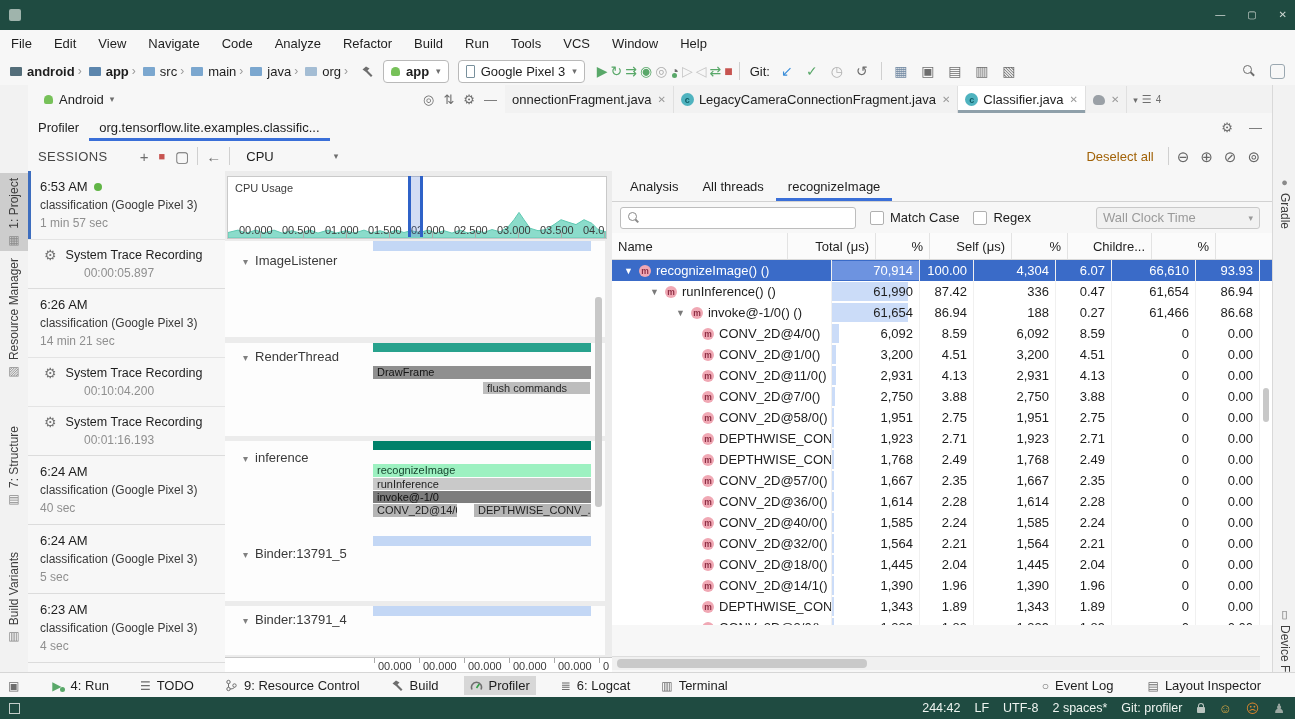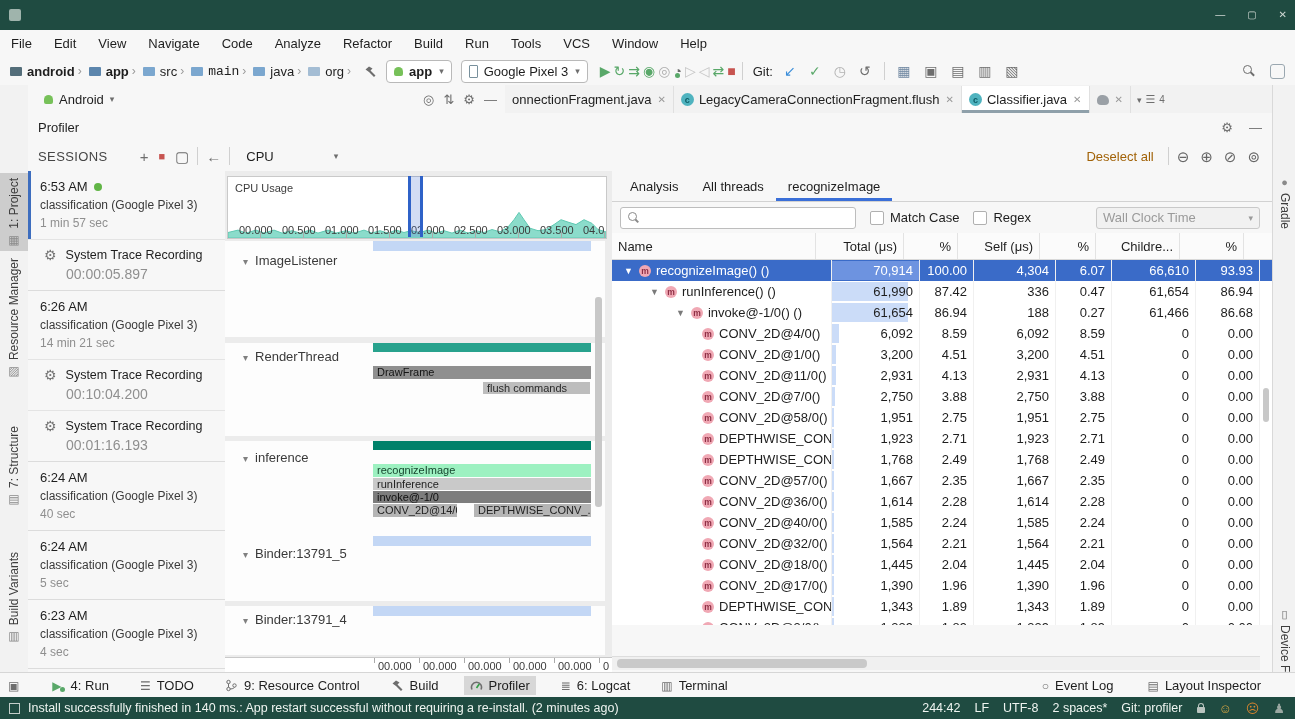--- a/index.html
+++ b/index.html
@@ -42,21 +42,21 @@
   .proftool{left:28px;top:141px;width:1244px;height:30px;background:#f7f7f7;border-bottom:1px solid #d0d0d0;display:flex;align-items:center}
   .vdiv{width:1px;height:18px;background:#d0d0d0;margin:0 8px}
   
   .sessions{left:28px;top:171px;width:197px;height:501px;background:#f7f7f7;border-right:1px solid #cfcfcf;overflow:hidden}
   .sgroup{border-bottom:1px solid #dcdcdc}
   .smain{position:relative;padding:8px 10px 9px 12px}
   .smain .t1{color:#1e1e1e}
   .smain .t2{color:#3a3a3a;font-size:12px;margin-top:4px}
   .smain .t3{color:#8f8f8f;font-size:12px;margin-top:4px}
   .srec{border-top:1px solid #e4e4e4;padding:7px 8px 8px 16px;font-size:12.5px}
-  .srec .dur{color:#8f8f8f;font-size:14px;margin:3px 0 0 22px}
+  .srec .dur{color:#8f8f8f;font-size:12px;margin:3px 0 0 40px}
   .dot{display:inline-block;width:8px;height:8px;border-radius:50%;background:#61b546;margin-left:6px}
   .accent{position:absolute;left:0;top:0;width:3px;height:100%;background:#3d6dbe}
   
   .timeline{left:225px;top:171px;width:387px;height:501px;background:#ececec;border-right:1px solid #cfcfcf;overflow:hidden}
   .cpubox{position:absolute;left:2px;top:5px;width:378px;height:61px;background:#fff;border:1px solid #c9c9c9}
   .axis{position:absolute;font-size:11px;color:#3c3c3c;white-space:nowrap}
   .tick{position:absolute;width:1px;background:#aaa}
   .block{position:absolute;left:0;width:380px;background:#fdfdfd}
   .thlab{position:absolute;font-size:13px;color:#3a3a3a;white-space:nowrap}
   .tri{color:#808080;font-size:10px;margin-right:7px}
@@ -143,21 +143,21 @@
           <span style="font-weight: bold;">app</span>
           <span class="chev">›</span>
         </span>
         <span class="crumb" style="display: flex; align-items: center;">
           <span class="folder" style="background: rgb(123, 167, 207);"></span>
           <span style="font-weight: normal;">src</span>
           <span class="chev">›</span>
         </span>
         <span class="crumb" style="display: flex; align-items: center;">
           <span class="folder" style="background: rgb(123, 167, 207);"></span>
-          <span style="font-weight: normal; font-family: Liberation Mono, monospace;">main</span>
+          <span style="font-weight: normal;">main</span>
           <span class="chev">›</span>
         </span>
         <span class="crumb" style="display: flex; align-items: center;">
           <span class="folder" style="background: rgb(123, 167, 207);"></span>
           <span style="font-weight: normal;">java</span>
           <span class="chev">›</span>
         </span>
         <span class="crumb" style="display: flex; align-items: center;">
           <span class="folder" style="background: rgb(164, 189, 212);"></span>
           <span style="font-weight: normal;">org</span>
@@ -260,41 +260,42 @@
       </span>
   </div>
 
   <div class="tabbar abs" id="tabbar">
       <div class="etab">
         <span>onnectionFragment.java</span>
         <span class="close">✕</span>
       </div>
       <div class="etab">
         <span class="cicon">c</span>
-        <span>LegacyCameraConnectionFragment.flush</span>
+        <span>LegacyCameraConnectionFragment.java</span>
         <span class="close">✕</span>
       </div>
       <div class="etab sel">
         <span class="cicon">c</span>
         <span>Classifier.java</span>
         <span class="close">✕</span>
       </div>
       <div class="etab">
         <span style="width: 12px; height: 10px; background: rgb(154, 160, 166); border-radius: 5px 6px 4px 4px;"></span>
         <span class="close">✕</span>
       </div>
       <div style="display: flex; align-items: center; gap: 4px; margin-left: 6px; height: 27px;">
         <span style="font-size: 9px; color: rgb(110, 110, 110);">▾</span>
         <span style="font-size: 11px; color: rgb(110, 110, 110);">☰</span>
         <span style="font-size: 10px; color: rgb(110, 110, 110);">4</span>
       </div>
     </div>
 
   <div class="profhead abs" id="profhead">
       <div class="ptab">Profiler</div>
+      <div class="ptab sel">org.tensorflow.lite.examples.classific...</div>
       <div style="margin-left: auto; display: flex; gap: 16px; margin-right: 10px;">
         <span style="color: rgb(110, 110, 110); font-size: 13px; line-height: 1;">⚙</span>
         <span style="color: rgb(110, 110, 110); font-size: 13px; line-height: 1;">—</span>
       </div>
     </div>
 
   <div class="proftool abs">
     <span style="margin-left:10px;letter-spacing:.4px;color:#454545">SESSIONS</span>
     <span id="sessActs" style="display:flex;align-items:center;gap:10px;margin-left:32px">
         <span style="color: rgb(110, 110, 110); font-size: 15px; line-height: 1;">+</span>
@@ -455,21 +456,21 @@
       <span class="cbox"></span>
       <span>Match Case</span>
       <span class="cbox"></span>
       <span>Regex</span>
       <span class="wsel">
         <span>Wall Clock Time</span>
         <span style="margin-left:auto;font-size:9px">▾</span>
       </span>
     </div>
     <div class="thead" id="thead">
-        <div class="hcell" style="width: 204px; justify-content: flex-start;">Name</div>
+        <div class="hcell" style="width: 176px; justify-content: flex-start;">Name</div>
         <div class="hcell" style="width: 88px; justify-content: flex-end;">Total (μs)</div>
         <div class="hcell" style="width: 54px; justify-content: flex-end;">%</div>
         <div class="hcell" style="width: 82px; justify-content: flex-end;">Self (μs)</div>
         <div class="hcell" style="width: 56px; justify-content: flex-end;">%</div>
         <div class="hcell" style="width: 84px; justify-content: flex-end;">Childre...</div>
         <div class="hcell" style="width: 64px; justify-content: flex-end;">%</div>
       </div>
     <div class="tbody" id="tbody">
         <div class="trow sel">
           <div class="cell" style="width: 220px; padding-left: 12px;">
@@ -845,21 +846,21 @@
           <div class="cell num" style="width: 84px;">
             <span class="cval">0</span>
           </div>
           <div class="cell num" style="width: 64px;">
             <span class="cval">0.00</span>
           </div>
         </div>
         <div class="trow">
           <div class="cell" style="width: 220px; padding-left: 90px;">
             <span class="micon">m</span>
-            <span>CONV_2D@17/0()</span>
+            <span>CONV_2D@14/1()</span>
           </div>
           <div class="cell num" style="width: 88px;">
             <span class="blbar" style="width: 1.96%;"></span>
             <span class="cval">1,390</span>
           </div>
           <div class="cell num" style="width: 54px;">
             <span class="cval">1.96</span>
           </div>
           <div class="cell num" style="width: 82px;">
             <span class="cval">1,390</span>
@@ -987,21 +988,20 @@
         </div>
         <div class="bitem">
           <span style="color: rgb(110, 110, 110); font-size: 12px; line-height: 1;">▤</span>
           <span>Layout Inspector</span>
         </div>
       </div>
     </div>
 
   <div class="statusbar abs" id="statusbar">
     <span style="width:9px;height:9px;border:1px solid #c3cec9;margin-left:9px"></span>
-    <span style="margin-left:8px;white-space:nowrap">Install successfully finished in 140 ms.: App restart successful without requiring a re-install. (2 minutes ago)</span>
     <span id="statusRight" style="margin-left:auto;display:flex;align-items:center;gap:14px;margin-right:10px">
         <span>244:42</span>
         <span>LF</span>
         <span>UTF-8</span>
         <span>2 spaces*</span>
         <span>Git: profiler</span>
         <span class="lock"></span>
         <span style="color: rgb(217, 168, 67); font-size: 13px; line-height: 1;">☺</span>
         <span style="color: rgb(217, 134, 47); font-size: 13px; line-height: 1;">☹</span>
         <span style="color: rgb(154, 168, 162); font-size: 13px; line-height: 1;">♟</span>

